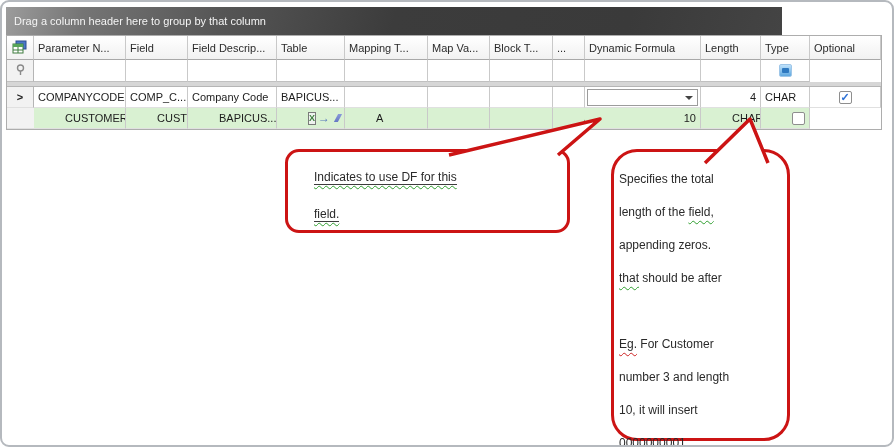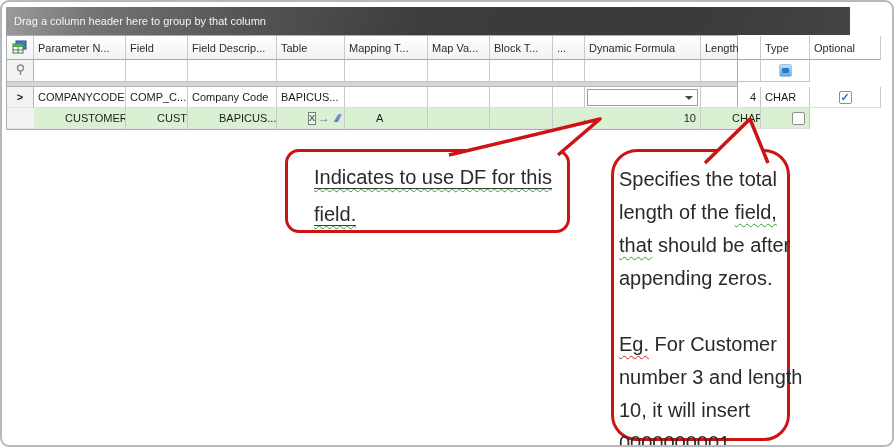--- a/index.html
+++ b/index.html
@@ -2,26 +2,26 @@
 <html><head>
 <meta charset="utf-8">
 <style>
   * { margin:0; padding:0; box-sizing:border-box; }
   html,body { background:#fff; }
   body { font-family:"Liberation Sans", sans-serif; }
   .canvas { position:relative; width:894px; height:447px; background:#fff;
             border:2px solid #b5b9be; border-radius:9px; overflow:hidden; }
 
   
-  .groupbar { position:absolute; left:4px; top:5px; width:844px; height:28px;
+  .groupbar { position:absolute; left:4px; top:5px; width:776px; height:28px;
     background:linear-gradient(105deg,#9c9c9c 0%,#757575 10%,#555 28%,#3c3c3c 50%,#3a3a3a 80%,#444 100%);
     color:#f4f4f4; font-size:11px; display:flex; align-items:center; padding-left:8px; }
 
   
-  .grid { position:absolute; left:4px; top:33px; width:732px; border:1px solid #adadad; background:#a16207; }
+  .grid { position:absolute; left:4px; top:33px; width:876px; border:1px solid #adadad; background:#a16207; }
   .grow { display:grid; grid-template-columns:27px 92px 62px 89px 68px 83px 62px 63px 32px 116px 60px 49px 71px; }
   .c { border-right:1px solid #c9c9c9; padding:0 4px; font-size:11px; color:#1c1c1c;
        display:flex; align-items:center; overflow:hidden; white-space:nowrap; }
   .hrow { height:24px; background:linear-gradient(#ffffff,#f1f1f1); }
   .hrow .c { color:#2b2b2b; border-bottom:1px solid #a8a8a8; }
   .frow { height:22px; background:#fff; }
   .frow .c { border-bottom:1px solid #c0c0c0; }
   .sep { height:5px; background:#d6d6d6; border-bottom:1px solid #b5b5b5; }
   .drow { height:21px; background:#fff; }
   .drow .c { border-bottom:1px solid #e0e0e0; }
@@ -50,21 +50,21 @@
   .pgram { display:inline-block; width:18px; height:8px; background:linear-gradient(#8a9ada,#6678c4);
            transform:skewX(-28deg); margin-left:4px; }
   .pin-ic, .cust-ic { display:inline-block; }
 
   
   .callout { position:absolute; background:#fff; border:3.5px solid #cc1414; }
   .co1 { left:283px; top:147px; width:285px; height:84px; border-radius:14px;
          padding:7px 0 0 26px; }
   .co2 { left:609px; top:147px; width:179px; height:292px; border-radius:26px;
          padding:11px 8px 0 5px; }
-  .line { font-size:20px; color:#2a2a2a; line-height:37px; white-space:pre; }
+  .line { font-size:12px; color:#2a2a2a; line-height:37px; white-space:pre; }
   .co2 .line { line-height:33px; }
   .spacer { height:33px; }
   .u { border-bottom:1.5px solid #3c3c3c; }
   .sq-green { text-decoration:underline wavy #2f9e2f 1px; text-underline-offset:4px; }
   .sq-red { text-decoration:underline wavy #cc2222 1px; text-underline-offset:4px; }
   svg.tails { position:absolute; left:0; top:0; pointer-events:none; }
 </style>
 </head>
 <body>
 
@@ -177,22 +177,22 @@
   </div>
 
   <div class="callout co1">
     <div class="line"><span class="u sq-green">Indicates to use DF for this</span></div>
     <div class="line"><span class="u sq-green">field.</span></div>
   </div>
 
   <div class="callout co2">
     <div class="line"><span>Specifies the total</span></div>
     <div class="line"><span>length of the </span><span class="sq-green">field,</span></div>
+    <div class="line"><span>appending zeros.</span></div>
     <div class="line"><span class="sq-green">that</span><span> should be after</span></div>
-    <div class="line"><span>appending zeros.</span></div>
     <div class="spacer"></div>
     <div class="line"><span class="sq-red">Eg.</span><span> For Customer</span></div>
     <div class="line"><span>number 3 and length</span></div>
     <div class="line"><span>10, it will insert</span></div>
     <div class="line"><span>0000000001</span></div>
   </div>
 
   <svg class="tails" width="894" height="447">
     <path d="M 447 153 L 598 117 L 556 153" fill="#ffffff" stroke="#cc1414" stroke-width="3.5" stroke-linejoin="round"></path>
     <path d="M 703 161 L 748 117 L 766 161" fill="#ffffff" stroke="#cc1414" stroke-width="3.5" stroke-linejoin="round"></path>

